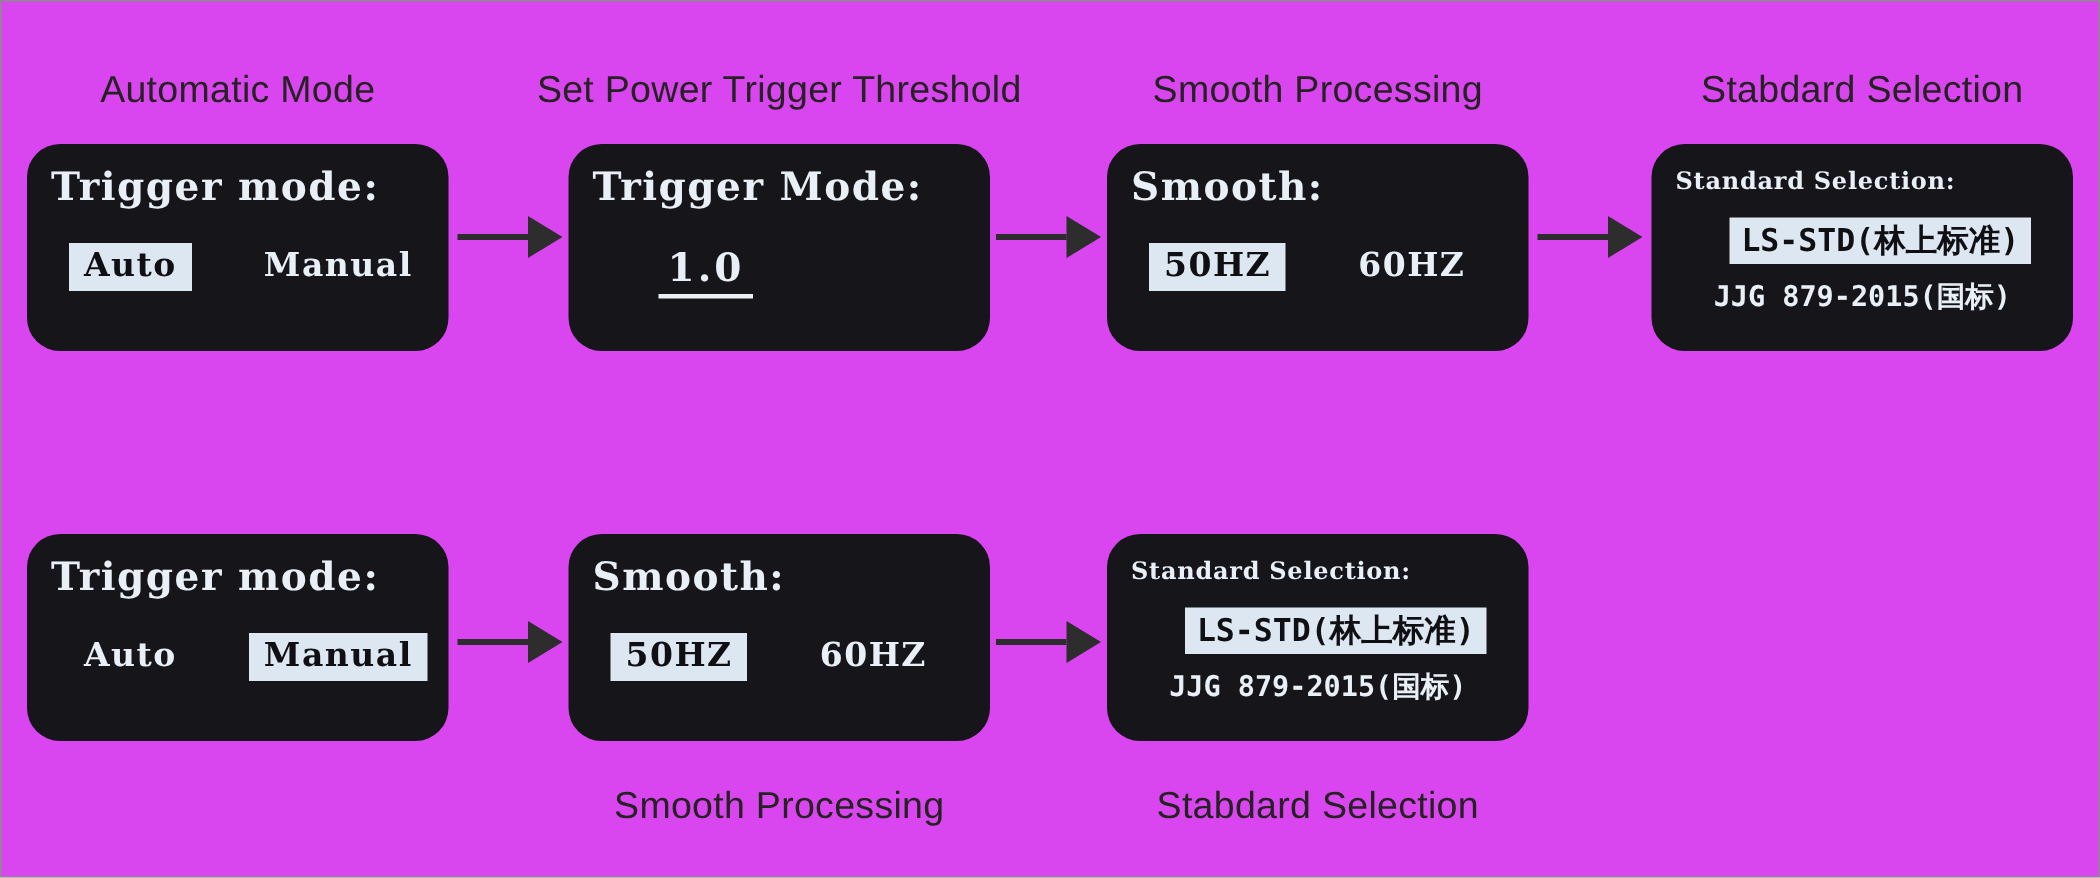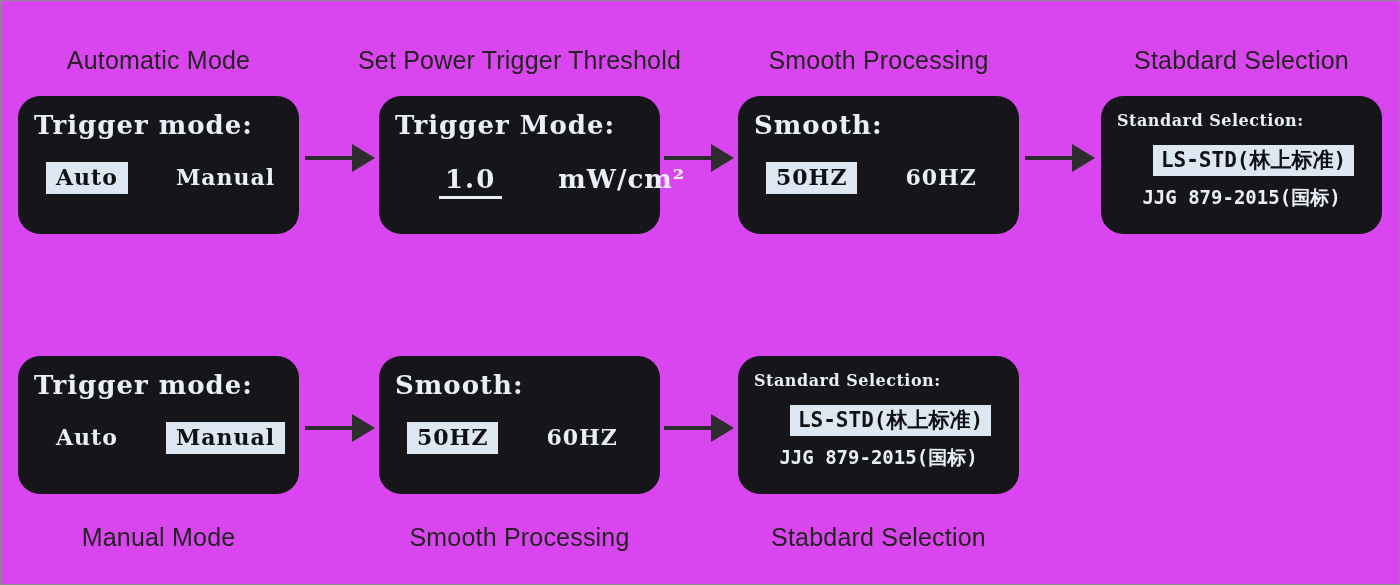--- a/index.html
+++ b/index.html
@@ -123,21 +123,20 @@
     <div class="scr-options">
       <span class="opt selected">Auto</span>
       <span class="opt">Manual</span>
     </div>
   </section>
 
   <section class="screen" style="left:378px; top:95px;">
     <div class="scr-title">Trigger Mode:</div>
     <div class="scr-value-row">
       <span class="value-underlined">1.0</span>
-      <span>mW/cm²</span>
     </div>
   </section>
 
   <section class="screen" style="left:737px; top:95px;">
     <div class="scr-title">Smooth:</div>
     <div class="scr-options">
       <span class="opt selected">50HZ</span>
       <span class="opt">60HZ</span>
     </div>
   </section>
@@ -193,17 +192,16 @@
 
   <div class="arrow" style="left:304px; top:413px;">
     <i class="arrow-line"></i>
       <i class="arrow-head"></i>
   </div>
   <div class="arrow" style="left:663px; top:413px;">
     <i class="arrow-line"></i>
       <i class="arrow-head"></i>
   </div>
 
-  <div class="caption" style="left:17px; top:521px; width:281px;">Manual Mode</div>
   <div class="caption" style="left:378px; top:521px; width:281px;">Smooth Processing</div>
   <div class="caption" style="left:737px; top:521px; width:281px;">Stabdard Selection</div>
 
 </div>
 
 </body></html>

